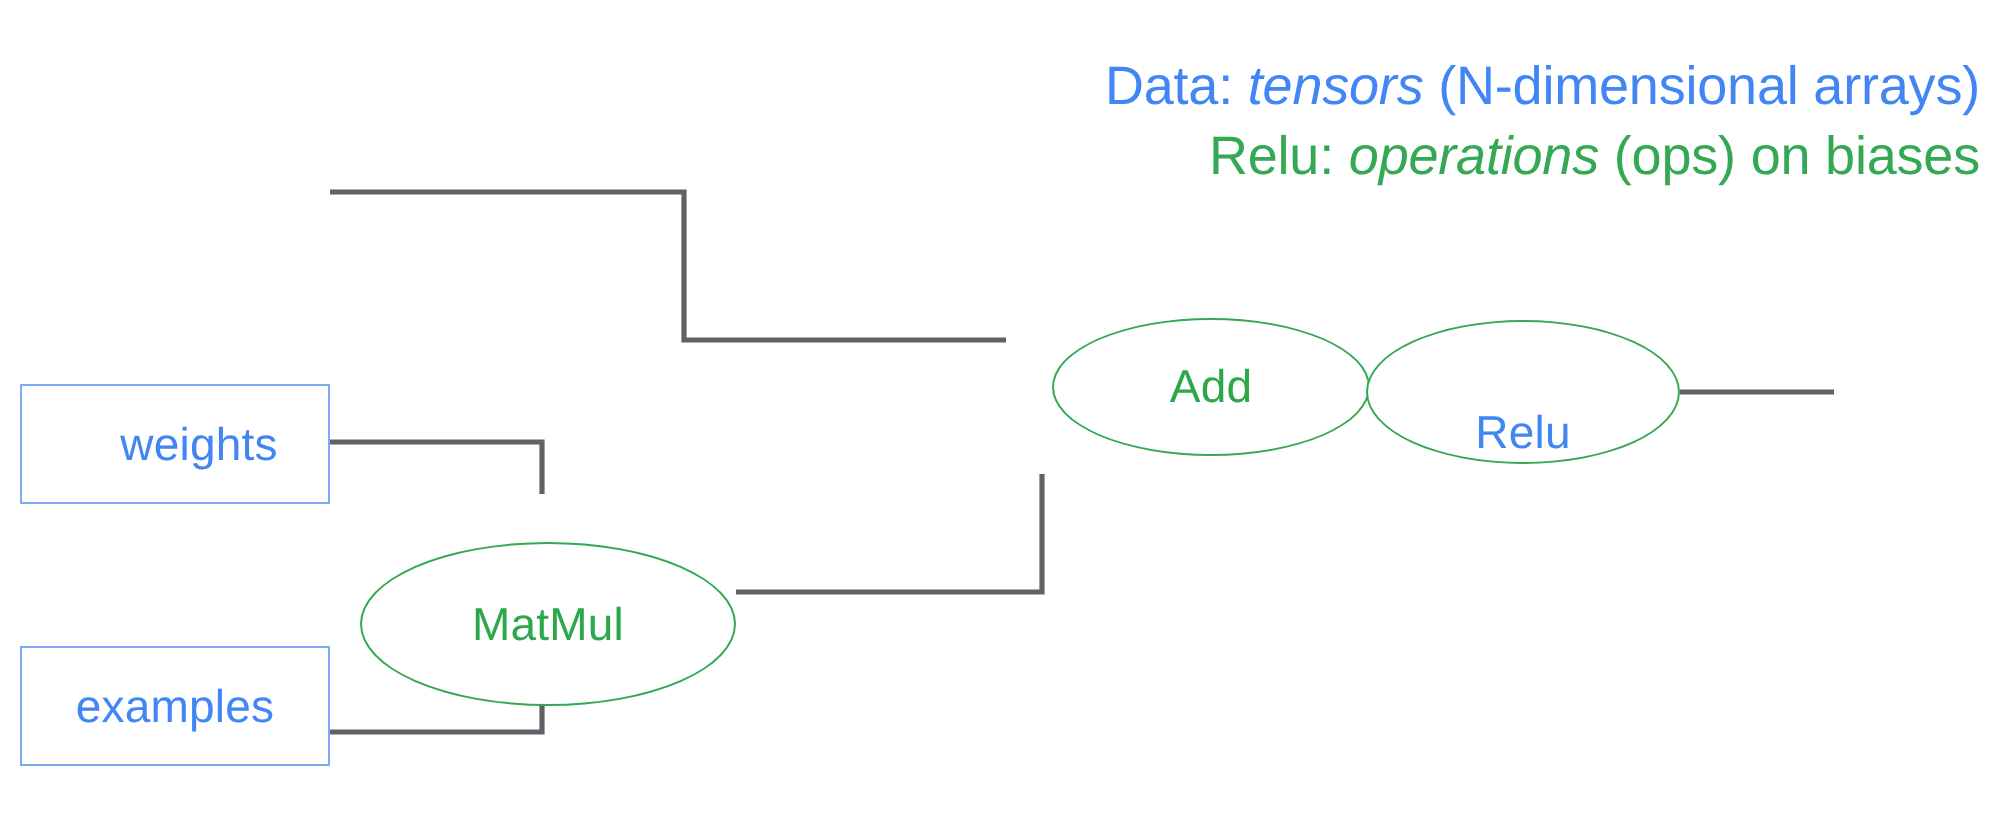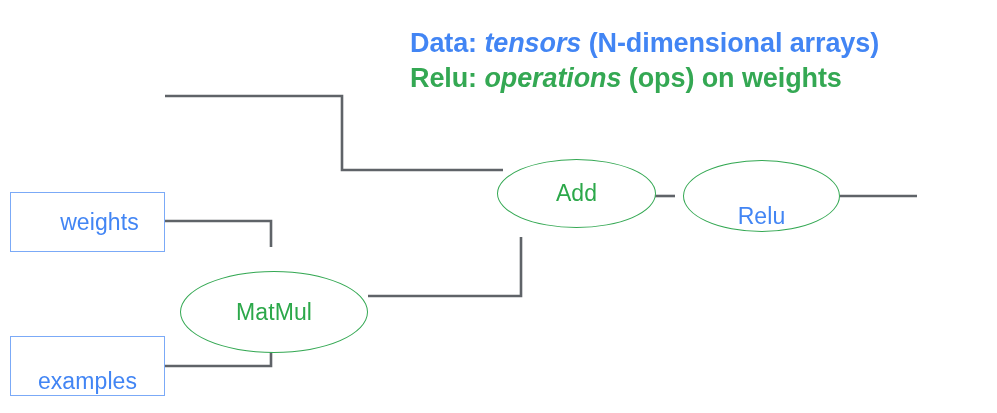--- a/index.html
+++ b/index.html
@@ -18,24 +18,23 @@
     background: #ffffff;
     overflow: hidden;
   }
 
   
   .caption {
     position: absolute;
     left: 410px;
     top: 26px;
     width: 580px;
-    text-align: left;
+    text-align: right;
     line-height: 1.30;
     white-space: nowrap;
-    font-weight: bold;
   }
   .caption-line {
     font-size: 27px;
     letter-spacing: -0.1px;
   }
   .caption-line.data  { color: #4285f4; }
   .caption-line.nodes { color: #34a853; }
   .caption-line .em { font-style: italic; }
 
   
@@ -86,21 +85,21 @@
 </head>
 <body>
 
 <div id="canvas">
 
   <div class="caption">
     <div class="caption-line data">
       <span>Data: </span><span class="em">tensors</span><span> (N-dimensional arrays)</span>
     </div>
     <div class="caption-line nodes">
-      <span>Relu: </span><span class="em">operations</span><span> (ops) on weights</span>
+      <span>Relu: </span><span class="em">operations</span><span> (ops) on biases</span>
     </div>
   </div>
 
   <svg id="edges" viewBox="0 0 997 413" xmlns="http://www.w3.org/2000/svg">
     <defs>
       <marker id="ah-right" markerWidth="9" markerHeight="9" refX="8.2" refY="4.5" orient="auto" markerUnits="strokeWidth">
         <path d="M 0 0.6 L 8.6 4.5 L 0 8.4 z" fill="#5f6368"></path>
       </marker>
       <marker id="ah-up" markerWidth="9" markerHeight="9" refX="8.2" refY="4.5" orient="auto" markerUnits="strokeWidth">
         <path d="M 0 0.6 L 8.6 4.5 L 0 8.4 z" fill="#5f6368"></path>
@@ -121,29 +120,29 @@
     <path d="M 654 196 L 675 196" stroke="#5f6368" stroke-width="2.6" marker-end="url(#ah-right)"></path>
 
     <path d="M 840 196 L 917 196" stroke="#5f6368" stroke-width="2.6" marker-end="url(#ah-right)"></path>
   </svg>
 
 
   <div class="tensor-box" style="left:10px; top:192px; width:155px; height:60px;padding-left:24px;">
     <span class="label">weights</span>
   </div>
 
-  <div class="tensor-box" style="left:10px; top:336px; width:155px; height:60px;align-items:flex-end;">
+  <div class="tensor-box" style="left:10px; top:323px; width:155px; height:60px;">
     <span class="label">examples</span>
   </div>
 
   <div class="op-node" style="left:180px; top:271px; width:188px; height:82px;">
     <span class="label green">MatMul</span>
   </div>
 
-  <div class="op-node" style="left:497px; top:159px; width:159px; height:69px;">
+  <div class="op-node" style="left:526px; top:159px; width:159px; height:69px;">
     <span class="label green">Add</span>
   </div>
 
   <div class="op-node" style="left:683px; top:160px; width:157px; height:72px;">
     <span class="label blue">Relu</span>
   </div>
 
 </div>
 
 </body></html>

